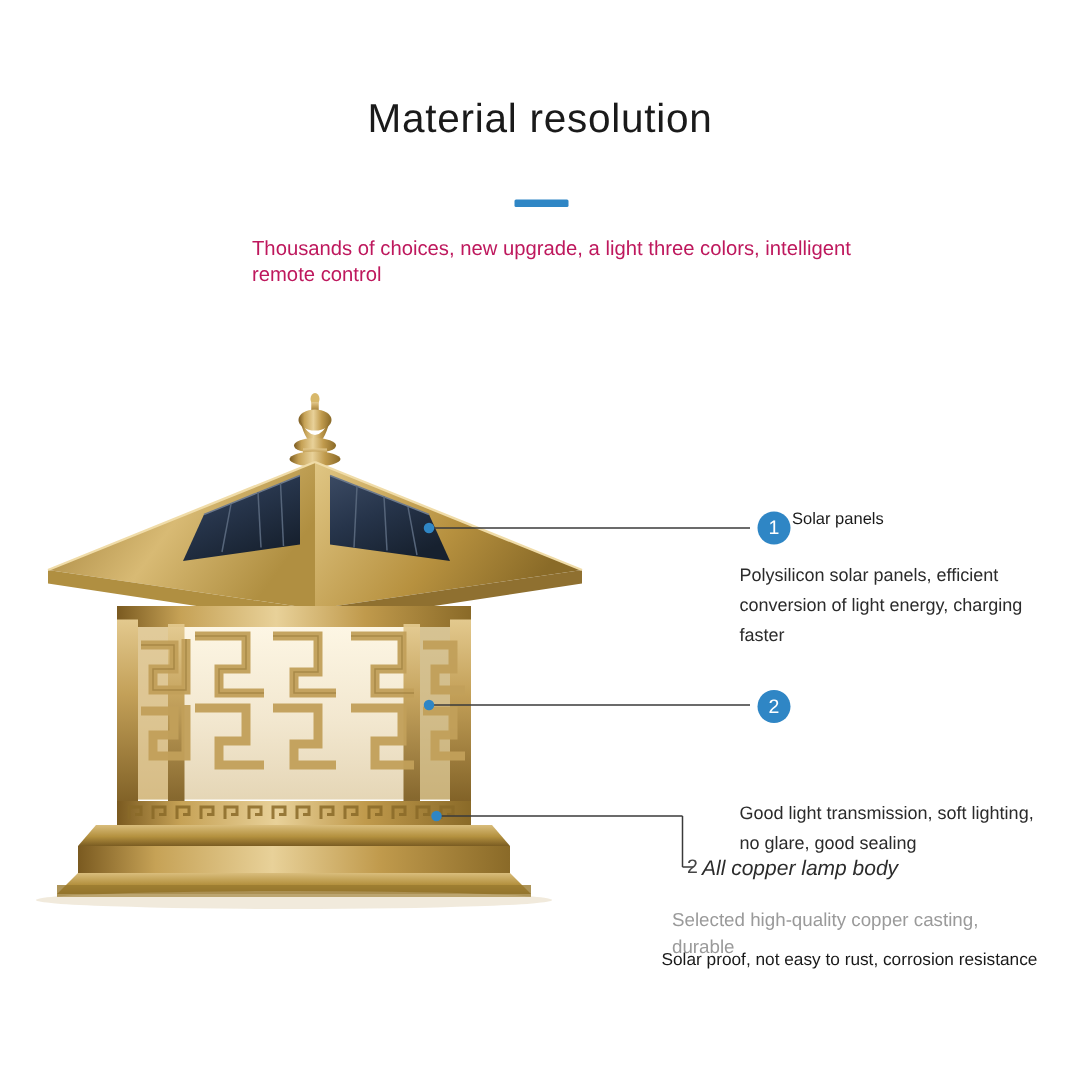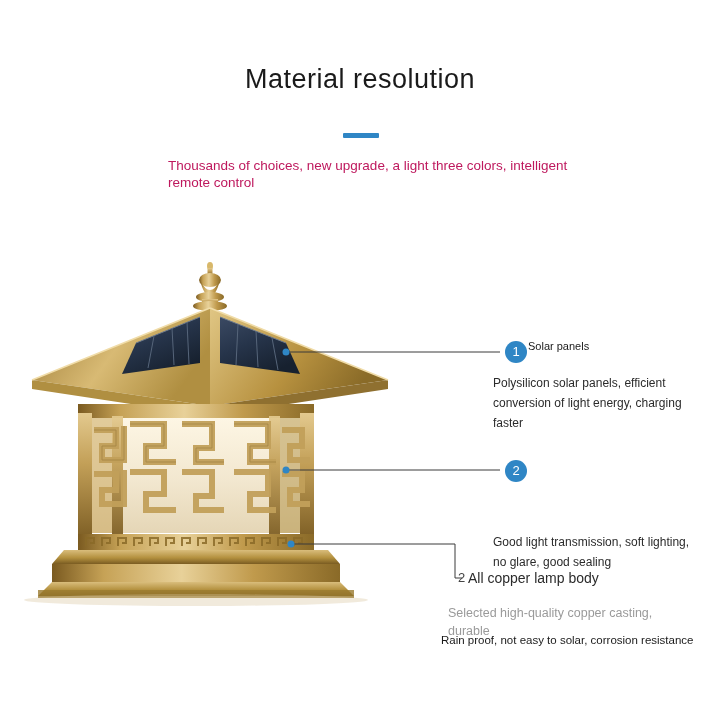--- a/index.html
+++ b/index.html
@@ -96,20 +96,21 @@
     line-height: 18px;
   }
   .callout-body.small {
     color: #1a1a1a;
     font-size: 11.5px;
     line-height: 16px;
   }
   .callout-title.dim {
     font-size: 14px;
     color: #2b2b2b;
+    font-style: italic;
   }
   .num-plain {
     position: absolute;
     font-size: 13px;
     color: #444;
   }
 
   
   .overlay {
     position: absolute;
@@ -270,15 +271,15 @@
   <div class="badge" style="left:505px; top:341px;">1</div>
   <div class="callout-title" style="left:528px; top:340px;">Solar panels</div>
   <div class="callout-body" style="left:493px; top:373px; width:196px;">Polysilicon solar panels, efficient conversion of light energy, charging faster</div>
 
   <div class="badge" style="left:505px; top:460px;">2</div>
   <div class="callout-body" style="left:493px; top:492px; width:210px;margin-top:40px;">Good light transmission, soft lighting, no glare, good sealing</div>
 
   <div class="num-plain" style="left:458px; top:570px;">2</div>
   <div class="callout-title dim" style="left:468px; top:570px;">All copper lamp body</div>
   <div class="callout-body faint" style="left:448px; top:604px; width:240px;">Selected high-quality copper casting, durable</div>
-  <div class="callout-body small" style="left:441px; top:632px; width:260px;">Rain proof, not easy to solar, corrosion resistance</div>
+  <div class="callout-body small" style="left:441px; top:632px; width:260px;">Solar proof, not easy to rust, corrosion resistance</div>
 
 </div>
 
 </body></html>

